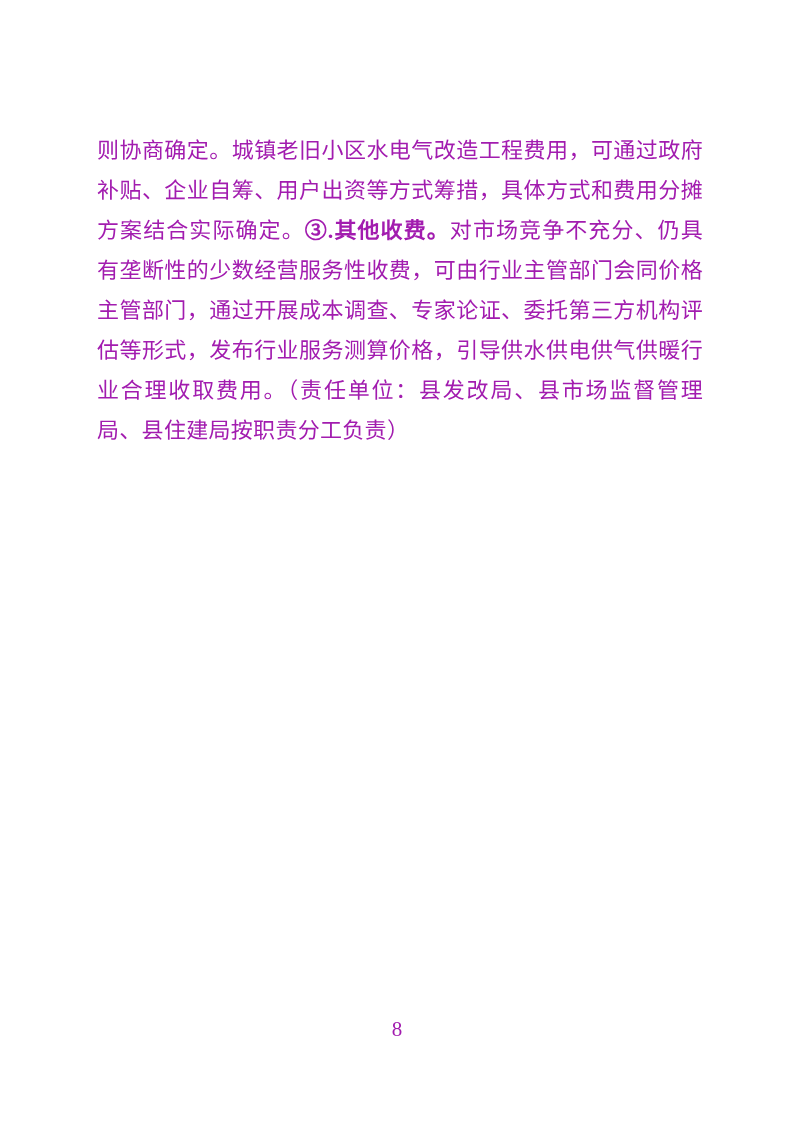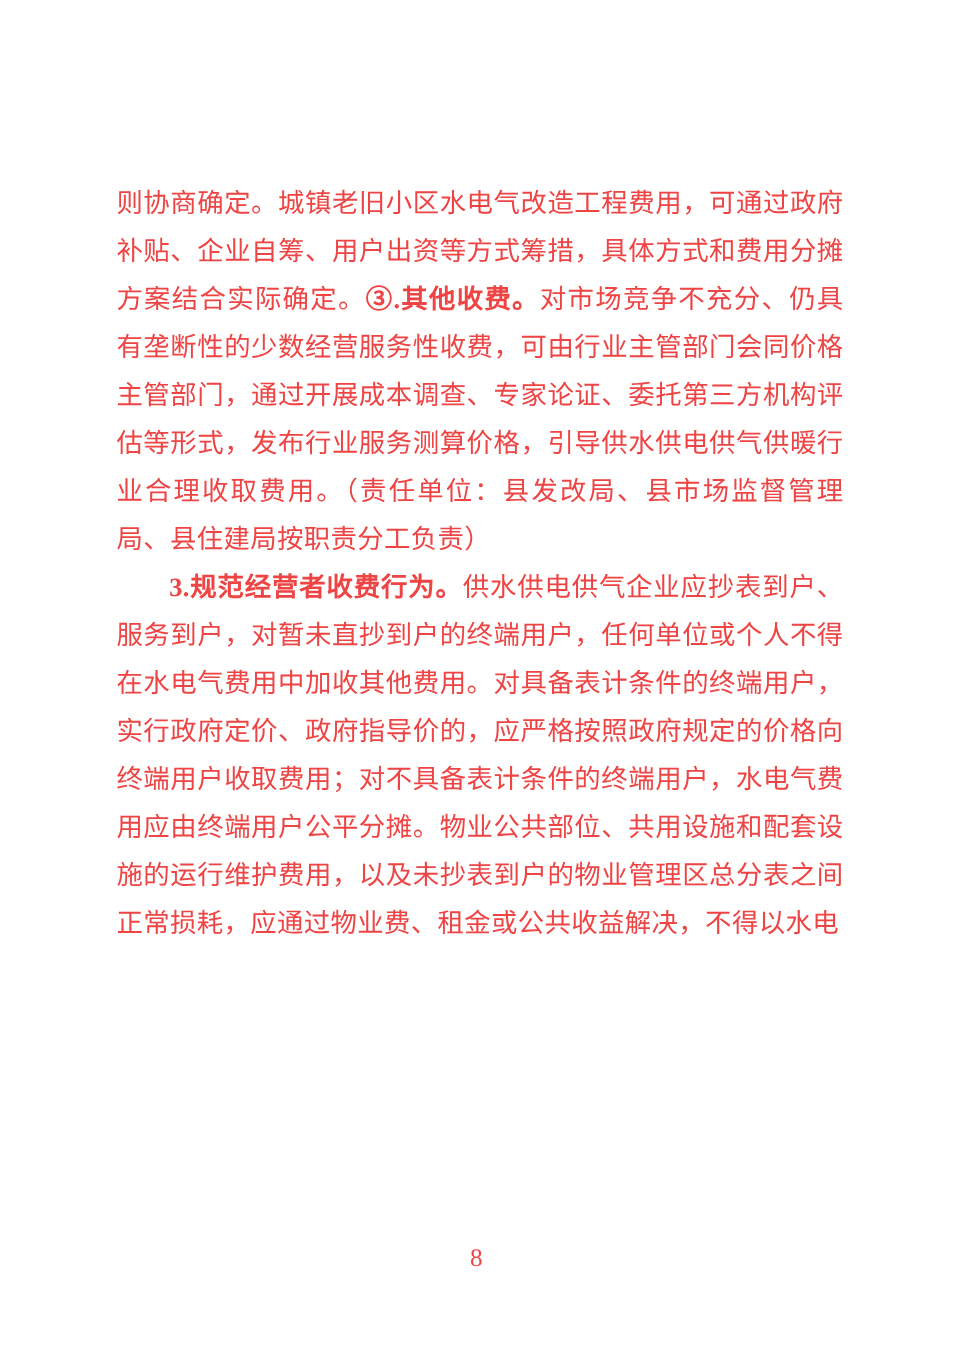--- a/index.html
+++ b/index.html
@@ -7,22 +7,21 @@
     padding: 0;
     background: #ffffff;
   }
   .page {
     position: relative;
     width: 794px;
     height: 1094px;
     background: #ffffff;
     overflow: hidden;
     font-family: "Liberation Serif", "DejaVu Serif", serif;
-    color: #ef4444;
-    margin-top: 19px;
+    color: #a21caf;
   }
   .doc-body {
     position: absolute;
     left: 97px;
     top: 131px;
     width: 606px;
   }
   .para {
     margin: 0;
     font-size: 22px;
@@ -54,16 +53,15 @@
     line-height: 30px;
     font-weight: 400;
   }
 </style>
 </head>
 <body>
 
 <div class="page">
   <div class="doc-body">
       <p class="para"><span class="seg-normal">则协商确定。城镇老旧小区水电气改造工程费用，可通过政府补贴、企业自筹、用户出资等方式筹措，具体方式和费用分摊方案结合实际确定。</span><span class="seg-bold">③.其他收费。</span><span class="seg-normal">对市场竞争不充分、仍具有垄断性的少数经营服务性收费，可由行业主管部门会同价格主管部门，通过开展成本调查、专家论证、委托第三方机构评估等形式，发布行业服务测算价格，引导供水供电供气供暖行业合理收取费用。</span><span class="seg-kai">（责任单位：县发改局、县市场监督管理局、县住建局按职责分工负责）</span></p>
-      <p class="para indent"><span class="seg-bold">3.规范经营者收费行为。</span><span class="seg-normal">供水供电供气企业应抄表到户、服务到户，对暂未直抄到户的终端用户，任何单位或个人不得在水电气费用中加收其他费用。对具备表计条件的终端用户，实行政府定价、政府指导价的，应严格按照政府规定的价格向终端用户收取费用；对不具备表计条件的终端用户，水电气费用应由终端用户公平分摊。物业公共部位、共用设施和配套设施的运行维护费用，以及未抄表到户的物业管理区总分表之间正常损耗，应通过物业费、租金或公共收益解决，不得以水电</span></p>
     </div>
   <div class="page-footer">8</div>
 </div>
 
 </body></html>

